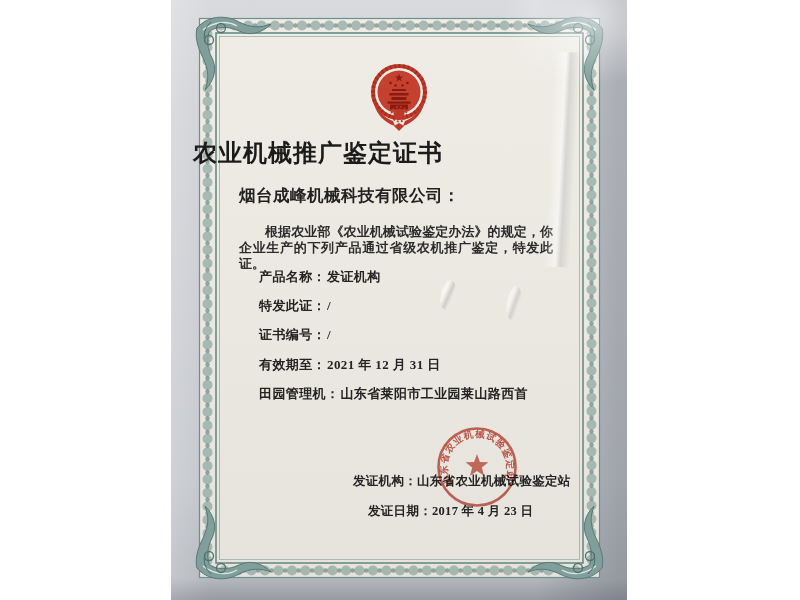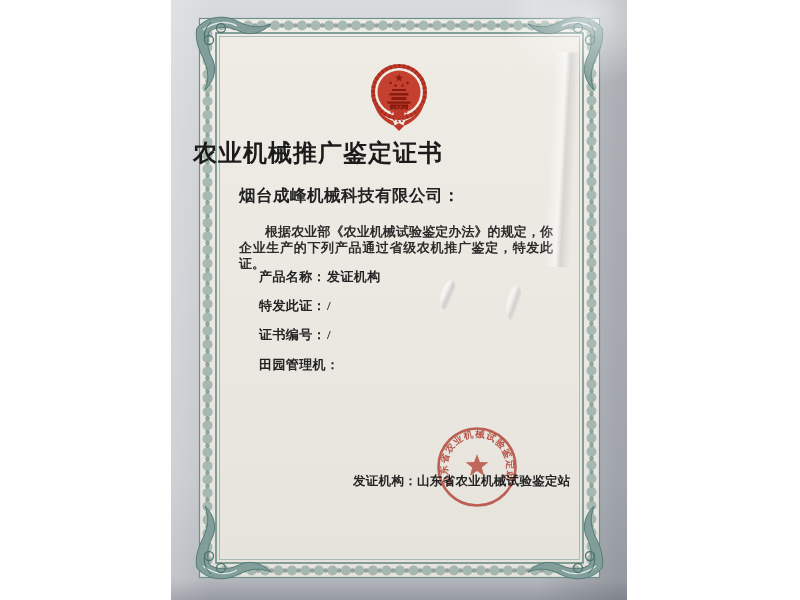--- a/index.html
+++ b/index.html
@@ -117,26 +117,32 @@
       </div>
     <div class="fline">
         <span>特发此证：</span>
         <span class="val">/</span>
       </div>
     <div class="fline">
         <span>证书编号：</span>
         <span class="val">/</span>
       </div>
     <div class="fline">
+        <span>有效期至：</span>
+        <span class="val">2021 年 12 月 31 日</span>
+      </div>
+    <div class="fline">
         <span>田园管理机：</span>
+        <span class="val">山东省莱阳市工业园莱山路西首</span>
       </div>
   </div>
 
   <div class="issuer"><span>发证机构：</span><span>山东省农业机械试验鉴定站</span></div>
 
+  <div class="issue-date"><span>发证日期：</span><span>2017 年 4 月 23 日</span></div>
 
   <div class="wr wr-tr"></div>
   <div class="wr wr-crease"></div>
   <div class="wr wr-m1"></div>
   <div class="wr wr-m2"></div>
   <div class="wr wr-b"></div>
 
   <svg class="seal" viewBox="0 0 94 94" aria-hidden="true">
     <defs>
       <path id="sealArc" d="M22.4 64.2 A30 30 0 1 1 71.6 64.2" fill="none"></path>

